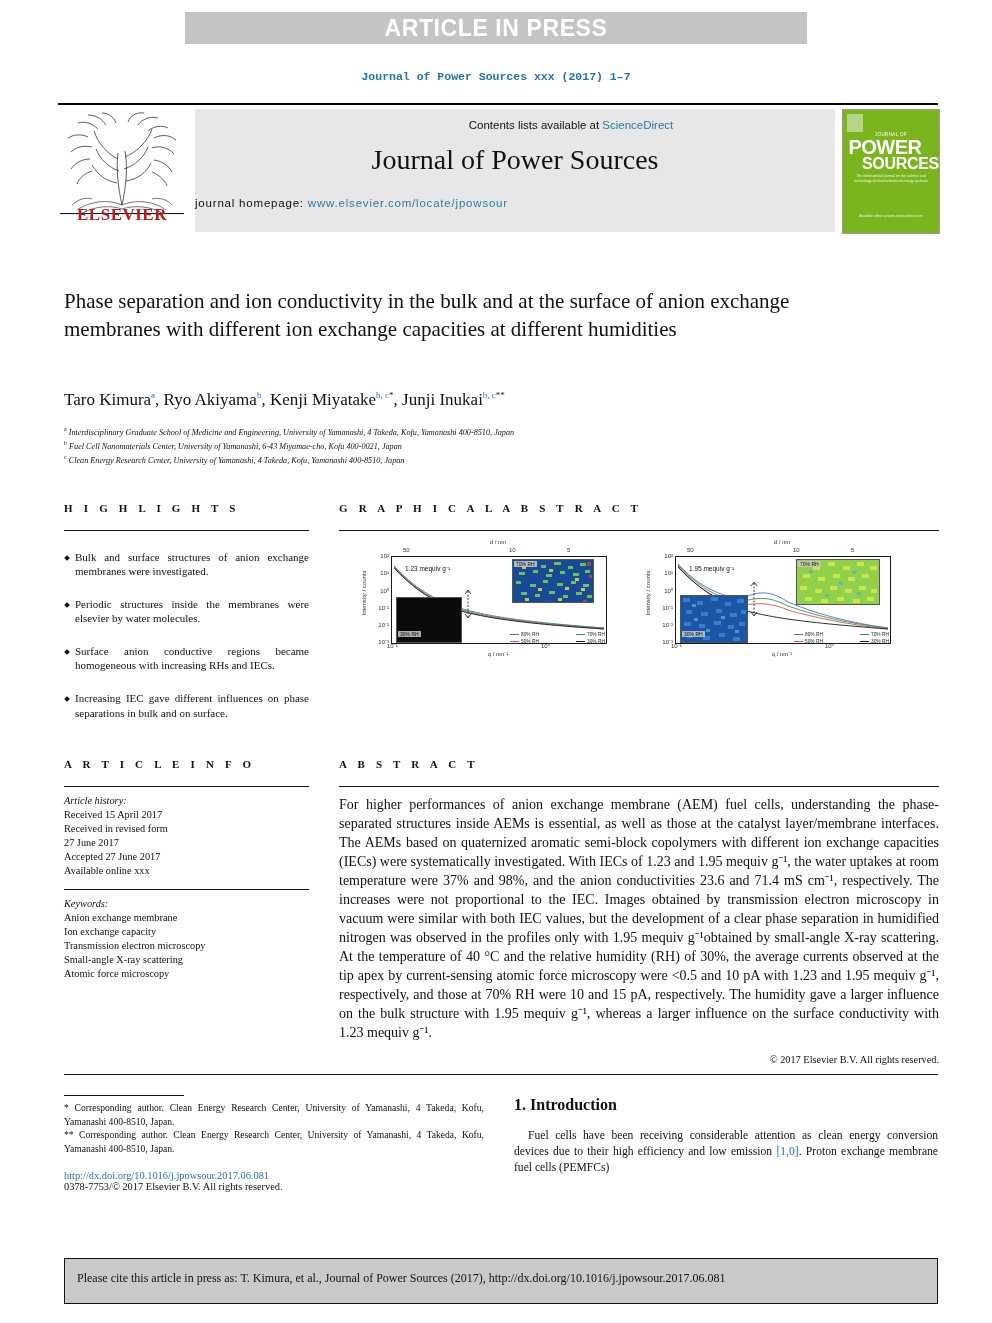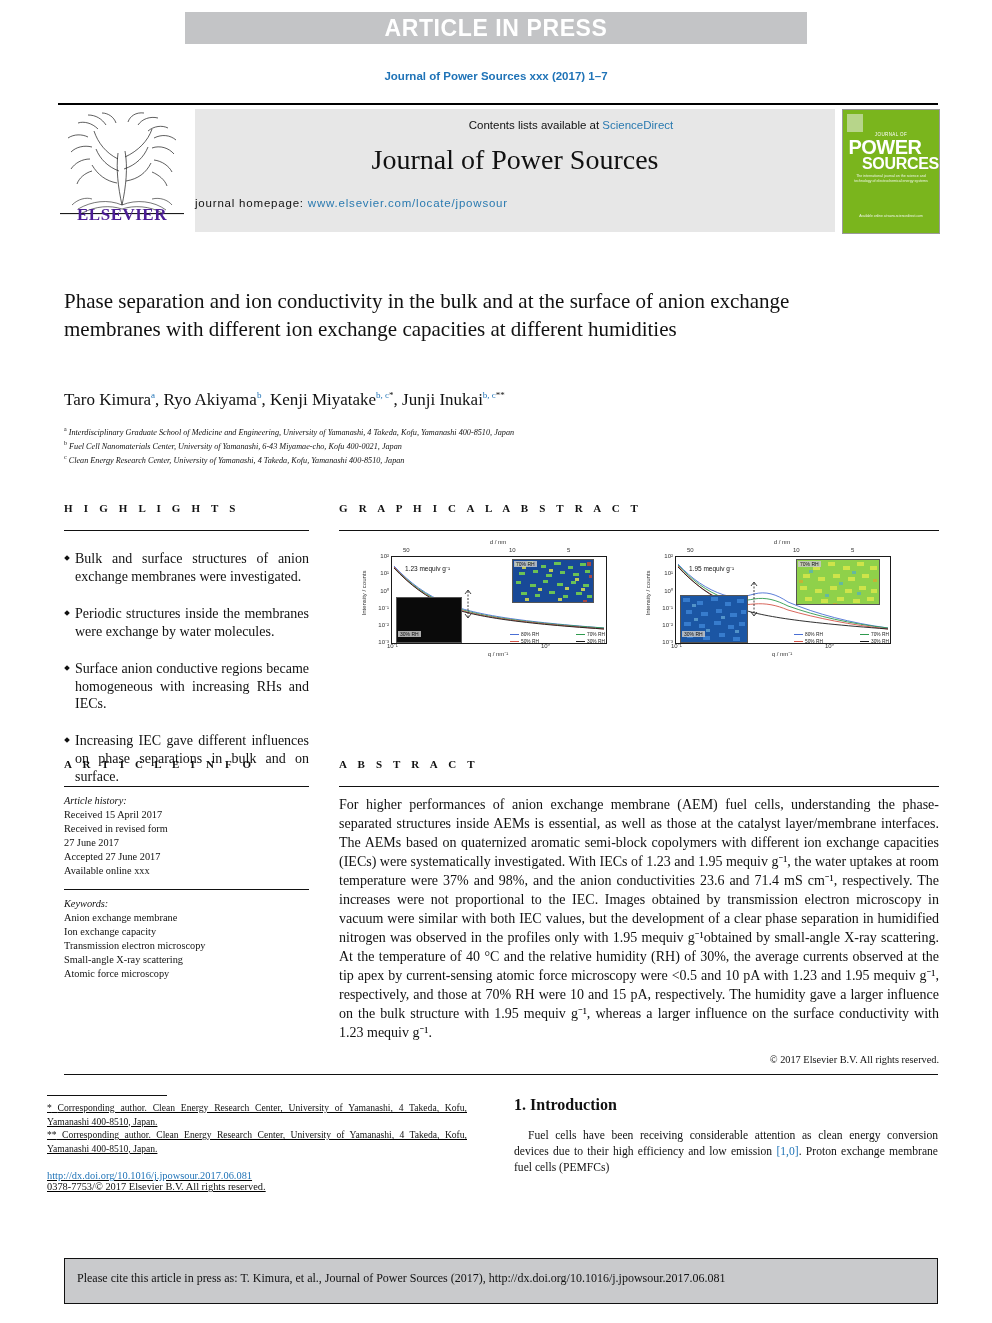--- a/index.html
+++ b/index.html
@@ -21,36 +21,36 @@
   .aip-text{
     position:absolute;left:0;top:0;width:622px;height:32px;
     line-height:32px;text-align:center;
     font-family:"Liberation Sans", sans-serif;
     font-weight:bold;font-size:23px;letter-spacing:.6px;color:#ffffff;
   }
 
   
   .jline{
     position:absolute;left:0;top:70px;width:992px;text-align:center;
-    font-family:Liberation Sans, sans-serif;font-weight:bold;font-size:11.5px;
+    font-family:Liberation Mono, monospace;font-weight:bold;font-size:11.5px;
     color:#1f73b7;
   }
 
   
   .masthead{
     position:absolute;left:58px;top:103px;width:880px;height:130px;
     border-top:2px solid #000;
   }
   .elsevier-logo{
     position:absolute;left:0px;top:4px;width:128px;height:126px;
   }
   .elsevier-word{
     position:absolute;left:2px;top:100px;width:124px;text-align:center;
     font-family:"Liberation Serif", serif;font-size:17px;font-weight:bold;
-    letter-spacing:.5px;color:#4c1d95;
+    letter-spacing:.5px;color:#b91c1c;
   }
   .masthead-center{
     position:absolute;left:137px;top:4px;width:640px;height:123px;
     background:#e7e7e7;
   }
   .contents-line{
     position:absolute;left:0;top:10px;width:752px;text-align:center;
     font-family:"Liberation Sans", sans-serif;font-size:11.5px;color:#111;
   }
   .contents-line .sd{color:#2a7ab0;}
@@ -119,21 +119,21 @@
     font-family:"Liberation Serif", serif;font-weight:bold;font-size:11px;
     letter-spacing:4.2px;color:#111;
   }
 
   
   .hl-col{position:absolute;left:64px;top:502px;width:245px;}
   .hl-rule{margin-top:16px;border-top:1.4px solid #111;}
   .hl-list{margin:7px 0 0 0;padding:0;list-style:none;}
   .hl-list li{
     position:relative;padding-left:11px;margin-bottom:1px;
-    font-family:"Liberation Serif", serif;font-size:14px;line-height:1.28;
+    font-family:"Liberation Serif", serif;font-size:11px;line-height:1.28;
     text-align:justify;color:#111;margin-top:19px;
   }
   .hl-list li:before{
     content:"";position:absolute;left:1px;top:6px;width:4px;height:4px;
     background:#111;transform:rotate(45deg);
   }
 
   
   .ga-col{position:absolute;left:339px;top:502px;width:600px;}
   .ga-rule{margin-top:16px;border-top:1.4px solid #111;}
@@ -210,21 +210,21 @@
     margin-top:8px;font-family:"Liberation Serif", serif;font-size:14px;
     line-height:1.36;text-align:justify;color:#111;
   }
   .ab-copy{
     margin-top:12px;text-align:right;
     font-family:"Liberation Serif", serif;font-size:10.3px;color:#111;
   }
 
   
   .sep-rule{position:absolute;left:64px;top:1074px;width:874px;border-top:1px solid #111;}
-  .foot-left{position:absolute;left:47px;top:1095px;width:420px;text-decoration:underline;}
+  .foot-left{position:absolute;left:64px;top:1095px;width:420px;}
   .foot-rule{width:120px;border-top:1px solid #111;margin-bottom:5px;}
   .foot-note{
     font-family:"Liberation Serif", serif;font-size:9.6px;line-height:1.42;
     color:#111;text-align:justify;
   }
   .link{color:#1f73b7;}
   .doi-line{
     margin-top:15px;font-family:"Liberation Serif", serif;font-size:10.4px;color:#1f73b7;
   }
   .issn-line{
@@ -331,21 +331,21 @@
     <div><sup>a</sup> <span>Interdisciplinary Graduate School of Medicine and Engineering, University of Yamanashi, 4 Takeda, Kofu, Yamanashi 400-8510, Japan</span></div>
     <div><sup>b</sup> <span>Fuel Cell Nanomaterials Center, University of Yamanashi, 6-43 Miyamae-cho, Kofu 400-0021, Japan</span></div>
     <div><sup>c</sup> <span>Clean Energy Research Center, University of Yamanashi, 4 Takeda, Kofu, Yamanashi 400-8510, Japan</span></div>
   </div>
 
   <div class="hl-col">
     <div class="sec-head">H I G H L I G H T S</div>
     <div class="hl-rule"></div>
     <ul class="hl-list">
       <li>Bulk and surface structures of anion exchange membranes were investigated.</li>
-      <li>Periodic structures inside the membranes were exchange by water molecules.</li>
+      <li>Periodic structures inside the membranes were elsevier by water molecules.</li>
       <li>Surface anion conductive regions became homogeneous with increasing RHs and IECs.</li>
       <li>Increasing IEC gave different influences on phase separations in bulk and on surface.</li>
     </ul>
   </div>
 
   <div class="ga-col">
     <div class="sec-head">G R A P H I C A L   A B S T R A C T</div>
     <div class="ga-rule"></div>
 
     <div class="ga-figure">

